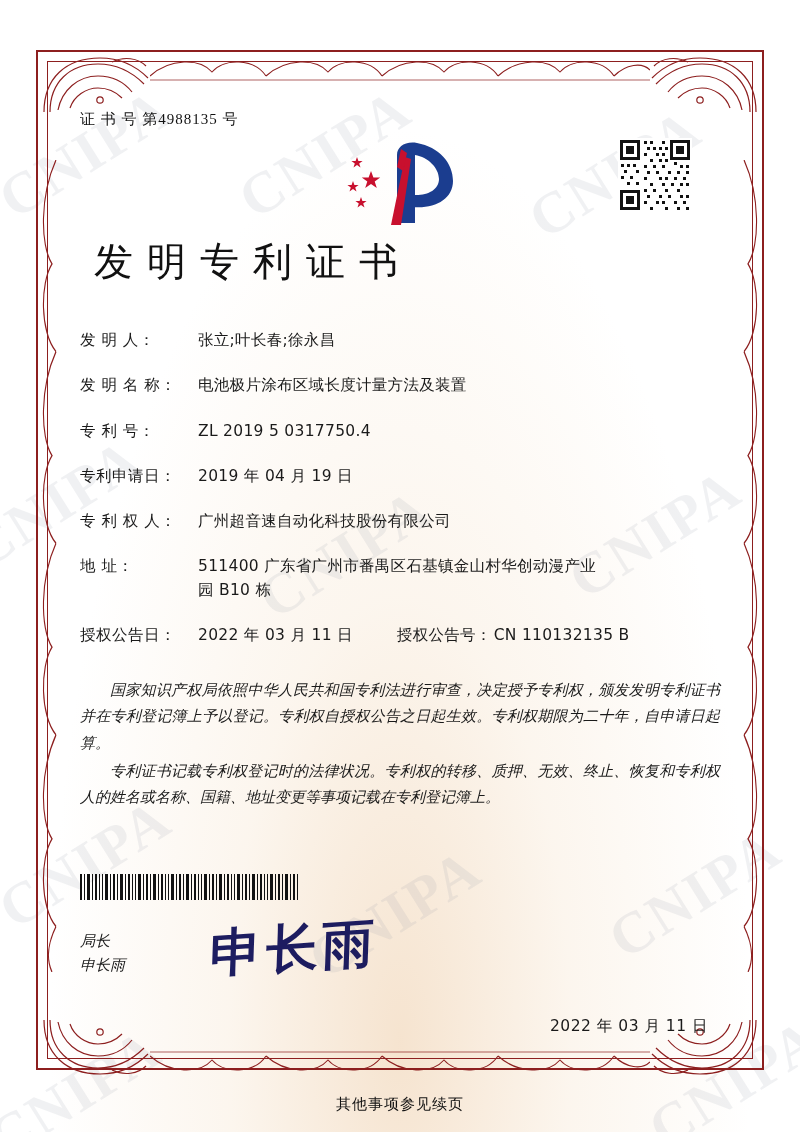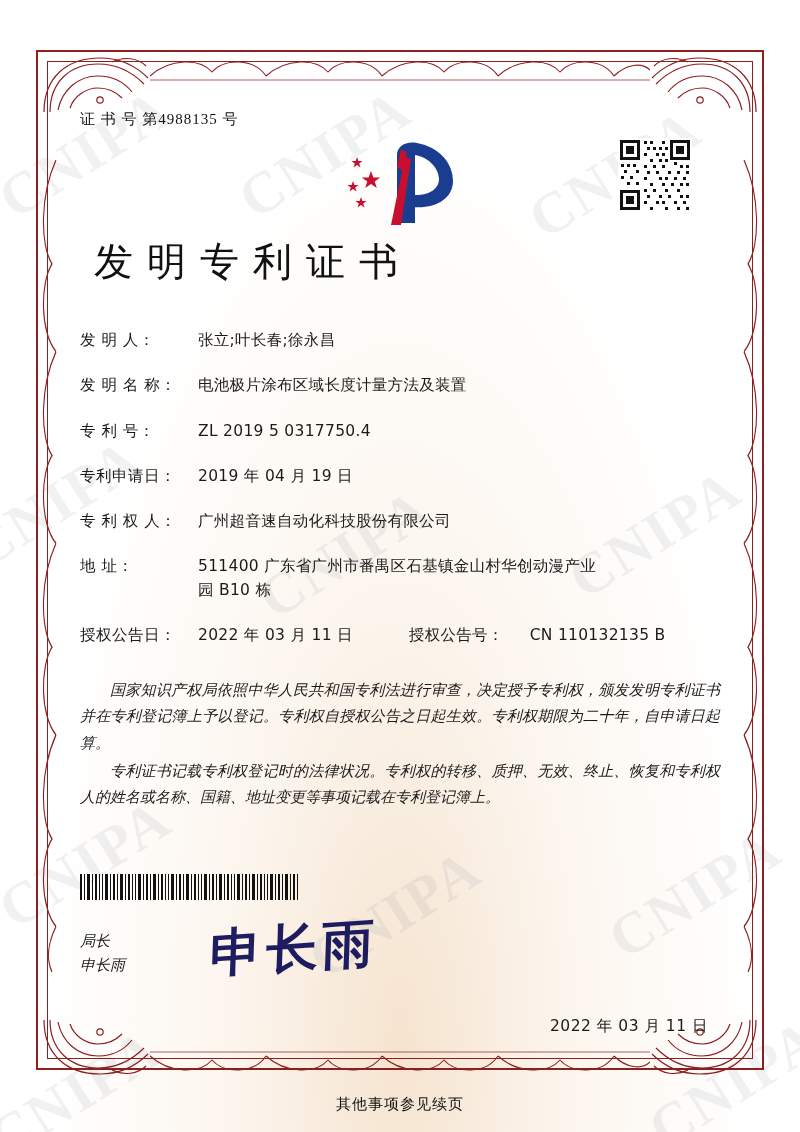--- a/index.html
+++ b/index.html
@@ -154,25 +154,25 @@
     white-space: nowrap;
     letter-spacing: 0.5px;
   }
   .fvalue {
     flex: 1;
     letter-spacing: 0.3px;
   }
   .fvalue .l2 { display: block; }
   .frow.inline .fvalue { display: flex; }
   .sub-label {
-    margin-left: 56px;
+    margin-left: 44px;
     white-space: nowrap;
     text-align: center;
   }
-  .sub-value { margin-left: 26px; }
+  .sub-value { margin-left: 2px; }
 
   .paras {
     margin-top: 30px;
     font-size: 15px;
     line-height: 1.75;
     text-align: justify;
   }
   .para { text-indent: 2em; margin: 0 0 2px 0; font-style: italic; }
 
   .barcode {

